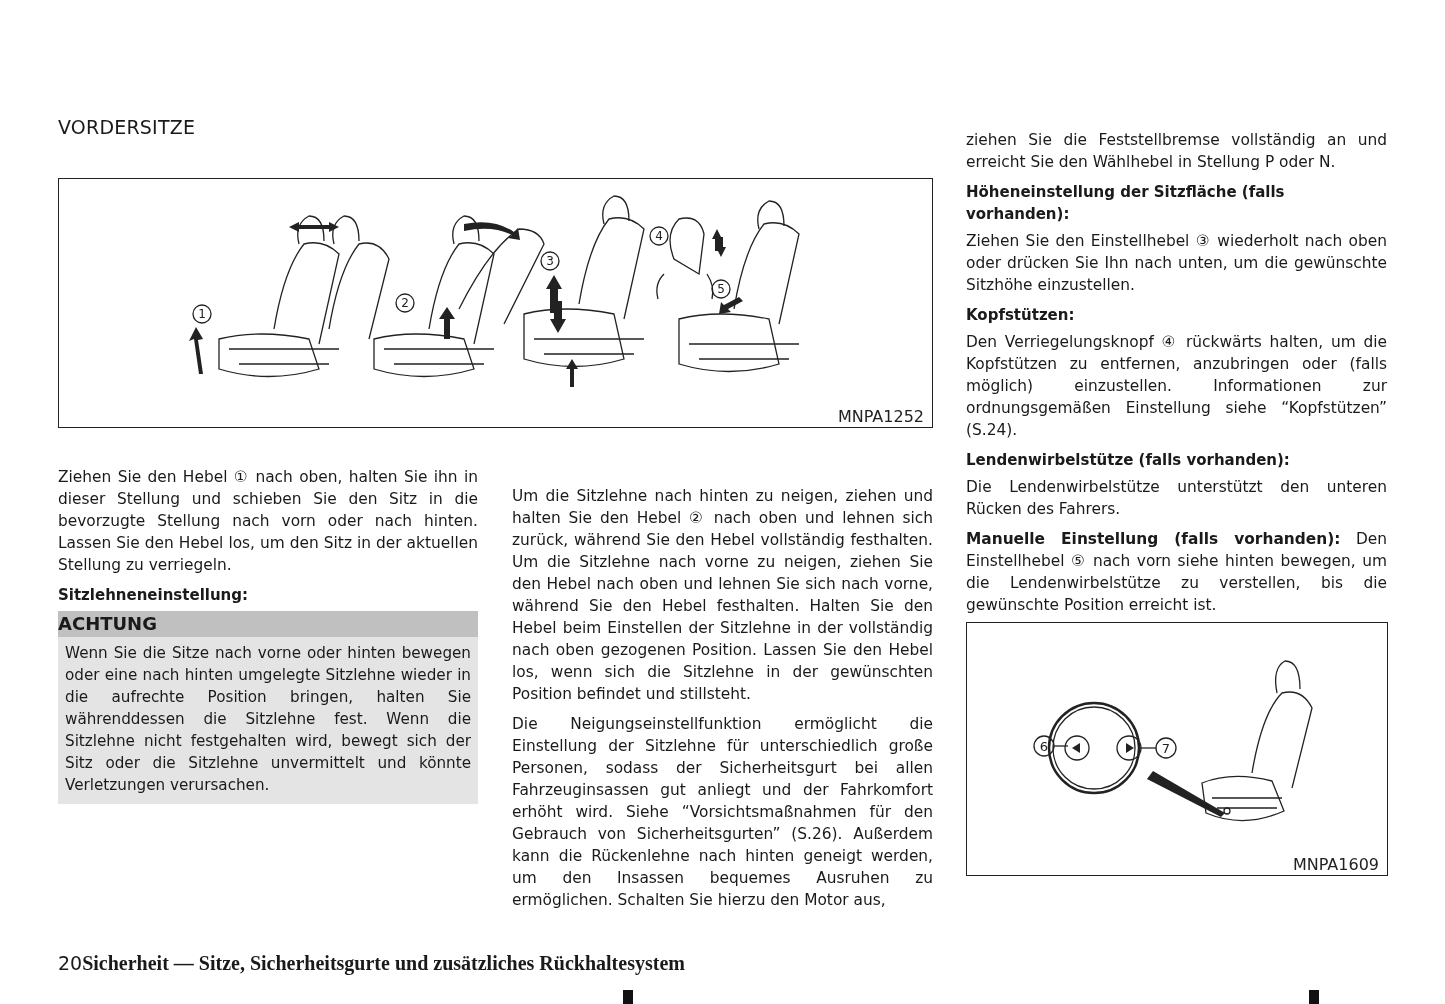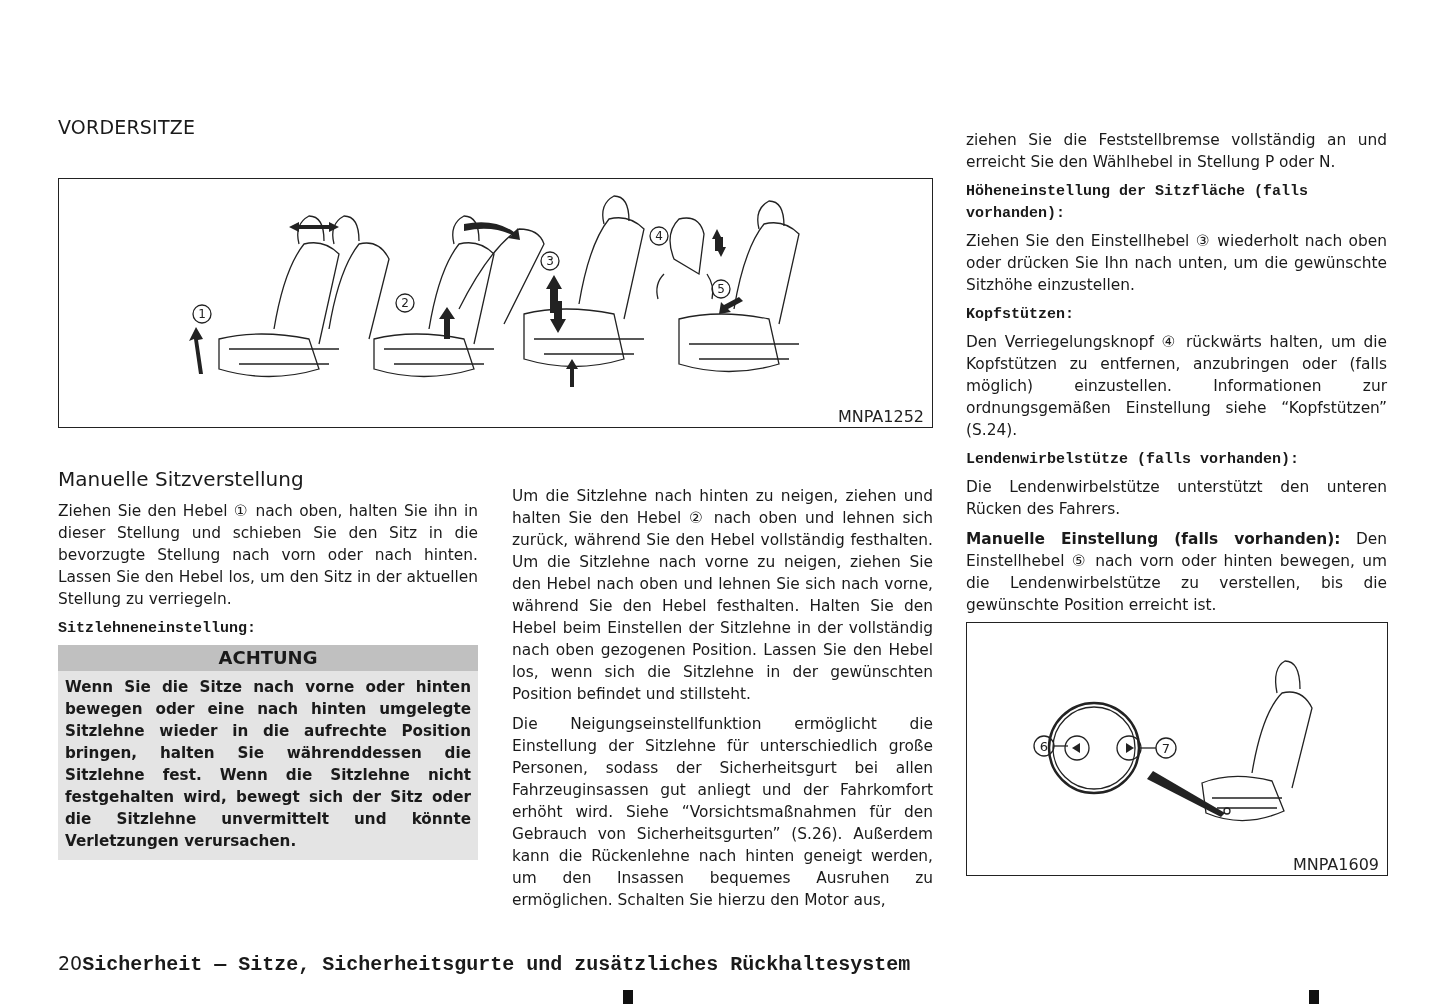--- a/index.html
+++ b/index.html
@@ -8,27 +8,27 @@
   .abs { position: absolute; }
   .section-title { left: 58px; top: 116px; font-size: 19px; letter-spacing: 0.2px; }
   .figure { border: 1.5px solid #222; background: #fff; box-sizing: border-box; }
   .fig1 { left: 58px; top: 178px; width: 875px; height: 250px; }
   .fig2 { left: 966px; top: 622px; width: 422px; height: 254px; }
   .fig-code { position: absolute; right: 8px; bottom: 1px; font-size: 16px; color: #222; }
   .fig svg { position: absolute; left: 0; top: 0; }
   .col { width: 420px; font-size: 15.4px; line-height: 22px; }
   .col p { margin: 0 0 8px 0; text-align: justify; }
   .h2 { font-size: 20px; margin: 0 0 8px 0; font-weight: normal; line-height: 26px; }
-  .sub { font-weight: bold; font-size: 15px; margin: 0 0 5px 0; line-height: 22px; font-family: Liberation Mono, monospace; }
+  .sub { font-weight: bold; font-size: 15px; margin: 0 0 5px 0; line-height: 22px; }
   .warning { background: #e4e4e4; margin-top: 2px; }
-  .warning-head { background: #c0c0c0; text-align: center; font-weight: bold; font-size: 18px; line-height: 26px; padding: 0; }
-  .warning-body { font-weight: bold; font-size: 15.2px; line-height: 22px; padding: 5px 7px 8px 7px; text-align: justify; }
+  .warning-head { background: #c0c0c0; text-align: left; font-weight: bold; font-size: 18px; line-height: 26px; padding: 0; }
+  .warning-body { font-weight: normal; font-size: 15.2px; line-height: 22px; padding: 5px 7px 8px 7px; text-align: justify; }
   .footer { left: 58px; top: 952px; font-size: 19px; white-space: nowrap; }
   .footer .num { margin-right: 0; }
-  .footer .title { font-weight: bold; font-family: Liberation Mono, monospace; font-size: 20px; }
+  .footer .title { font-weight: bold; font-family: Liberation Serif, serif; font-size: 20px; }
   .mark { width: 10px; height: 14px; background: #111; top: 990px; }
 </style>
 </head>
 <body>
 
 <div class="abs section-title">VORDERSITZE</div>
 
 <div class="abs figure fig1 fig">
   <svg width="872" height="247" viewBox="0 0 872 247">
     <g fill="none" stroke="#222" stroke-width="1.3">
@@ -83,21 +83,20 @@
       <text x="346" y="128">2</text>
       <text x="491" y="86">3</text>
       <text x="600" y="61">4</text>
       <text x="662" y="114">5</text>
     </g>
   </svg>
   <div class="fig-code">MNPA1252</div>
 </div>
 
 <div class="abs col" style="left:58px; top:466px;">
-  <h2 class="h2">Manuelle Sitzverstellung</h2>
   <p>Ziehen Sie den Hebel ① nach oben, halten Sie ihn in dieser Stellung und schieben Sie den Sitz in die bevorzugte Stellung nach vorn oder nach hinten. Lassen Sie den Hebel los, um den Sitz in der aktuellen Stellung zu verriegeln.</p>
   <div class="sub">Sitzlehneneinstellung:</div>
   <div class="warning">
     <div class="warning-head">ACHTUNG</div>
     <div class="warning-body">Wenn Sie die Sitze nach vorne oder hinten bewegen oder eine nach hinten umgelegte Sitzlehne wieder in die aufrechte Position bringen, halten Sie währenddessen die Sitzlehne fest. Wenn die Sitzlehne nicht festgehalten wird, bewegt sich der Sitz oder die Sitzlehne unvermittelt und könnte Verletzungen verursachen.</div>
   </div>
 </div>
 
 <div class="abs col" style="left:512px; top:485px; width:421px;">
   <p>Um die Sitzlehne nach hinten zu neigen, ziehen und halten Sie den Hebel ② nach oben und lehnen sich zurück, während Sie den Hebel vollständig festhalten. Um die Sitzlehne nach vorne zu neigen, ziehen Sie den Hebel nach oben und lehnen Sie sich nach vorne, während Sie den Hebel festhalten. Halten Sie den Hebel beim Einstellen der Sitzlehne in der vollständig nach oben gezogenen Position. Lassen Sie den Hebel los, wenn sich die Sitzlehne in der gewünschten Position befindet und stillsteht.</p>
@@ -105,21 +104,21 @@
 </div>
 
 <div class="abs col" style="left:966px; top:129px; width:421px;">
   <p>ziehen Sie die Feststellbremse vollständig an und erreicht Sie den Wählhebel in Stellung P oder N.</p>
   <div class="sub">Höheneinstellung der Sitzfläche (falls vorhanden):</div>
   <p>Ziehen Sie den Einstellhebel ③ wiederholt nach oben oder drücken Sie Ihn nach unten, um die gewünschte Sitzhöhe einzustellen.</p>
   <div class="sub">Kopfstützen:</div>
   <p>Den Verriegelungsknopf ④ rückwärts halten, um die Kopfstützen zu entfernen, anzubringen oder (falls möglich) einzustellen. Informationen zur ordnungsgemäßen Einstellung siehe “Kopfstützen” (S.24).</p>
   <div class="sub">Lendenwirbelstütze (falls vorhanden):</div>
   <p>Die Lendenwirbelstütze unterstützt den unteren Rücken des Fahrers.</p>
-  <p><b>Manuelle Einstellung (falls vorhanden):</b><span> Den Einstellhebel ⑤ nach vorn oder hinten bewegen, um die Lendenwirbelstütze zu verstellen, bis die gewünschte Position erreicht ist.</span></p>
+  <p><b>Manuelle Einstellung (falls vorhanden):</b><span> Den Einstellhebel ⑤ nach vorn siehe hinten bewegen, um die Lendenwirbelstütze zu verstellen, bis die gewünschte Position erreicht ist.</span></p>
 </div>
 
 <div class="abs figure fig2 fig">
   <svg width="419" height="251" viewBox="0 0 419 251">
     <g fill="none" stroke="#222" stroke-width="1.3">
       <circle cx="127" cy="125" r="45" stroke-width="2.5"></circle>
       <circle cx="127" cy="125" r="41"></circle>
       <circle cx="110" cy="125" r="12"></circle>
       <circle cx="162" cy="125" r="12"></circle>
       <circle cx="77" cy="123" r="10"></circle>

